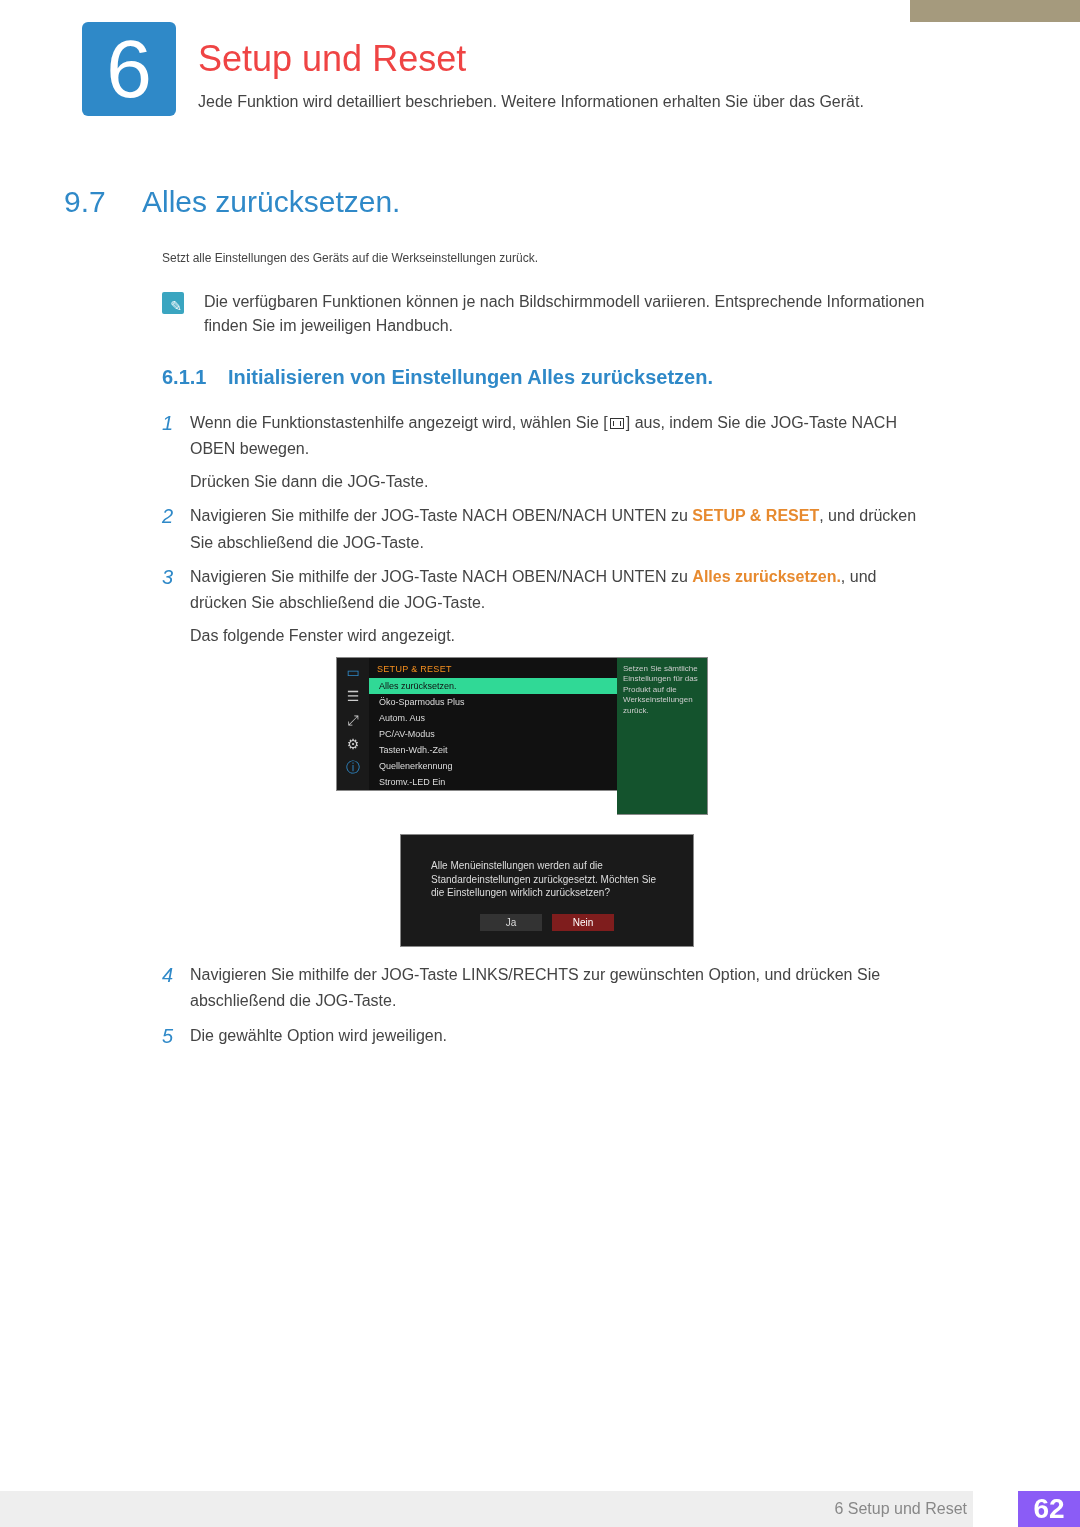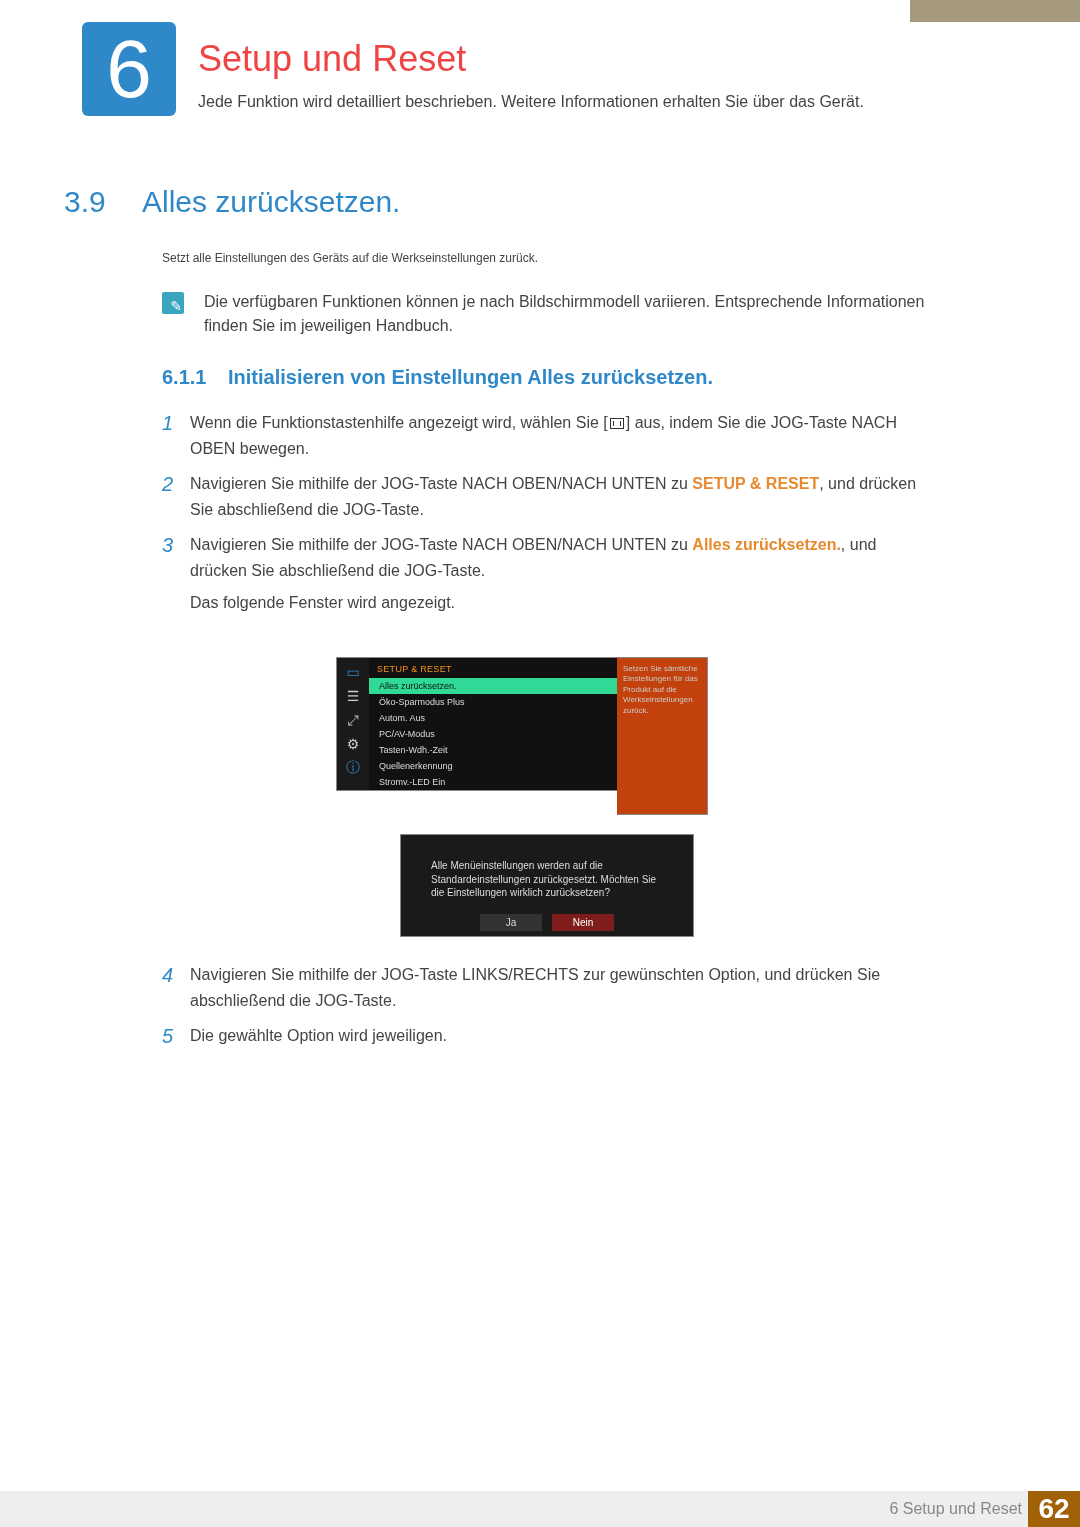--- a/index.html
+++ b/index.html
@@ -176,36 +176,36 @@
     font-size: 9px;
     color: #ddd;
   }
   .osd-row.sel { background: #30d996; color: #111; }
   .osd-row .val { color: #aaa; }
   .osd-row.sel .val { color: #111; }
   .osd-tip {
     position: absolute;
     top: 657px; left: 617px;
     width: 91px;
-    background: #c2410c;
+    background: #14532d;
     color: #ccc;
     font-size: 8px;
     line-height: 1.3;
     padding: 6px;
     border: 1px solid #888;
     border-left: none;
     height: 158px;
   }
   .dialog-wrap {
     position: absolute;
     top: 834px; left: 400px;
     width: 294px;
     background: #1a1a1a;
     border: 1px solid #888;
-    padding: 24px 16px 5px 16px;
+    padding: 24px 16px 15px 16px;
   }
   .dialog-msg {
     color: #ddd;
     font-size: 10px;
     line-height: 1.35;
     text-align: left;
     margin: 0 14px 14px 14px;
   }
   .dialog-btns {
     display: flex;
@@ -245,54 +245,56 @@
     background: #eee;
     color: #888;
     font-size: 16px;
     display: flex;
     align-items: center;
     padding: 0 6px;
     flex: 1;
     justify-content: flex-end;
   }
   .footer-page {
-    width: 52px;
-    background: #a16207;
+    width: 62px;
+    background: #8b5cf6;
     color: #fff;
     font-size: 28px;
     font-weight: bold;
     display: flex;
     align-items: center;
     justify-content: center;
+    margin-left: 45px;
   }
 </style>
 </head>
 <body>
 
 <div class="top-bar"></div>
 
 <div class="chapter-box">6</div>
 <div class="chapter-title">Setup und Reset</div>
 <div class="chapter-intro">Jede Funktion wird detailliert beschrieben. Weitere Informationen erhalten Sie über das Gerät.</div>
 
-<div class="section-number">3.9</div>
+<div class="section-number">9.7</div>
 <div class="section-title">Alles zurücksetzen.</div>
 <div class="section-intro">Setzt alle Einstellungen des Geräts auf die Werkseinstellungen zurück.</div>
 
 <div class="note-icon">✎</div>
 <div class="note-text">Die verfügbaren Funktionen können je nach Bildschirmmodell variieren. Entsprechende Informationen finden Sie im jeweiligen Handbuch.</div>
 
 <div class="subsection-number">6.1.1</div>
 <div class="subsection-title">Initialisieren von Einstellungen Alles zurücksetzen.</div>
 
 <div class="steps">
   <div class="step">
     <div class="step-num">1</div>
     <div class="step-body">
       <span>Wenn die Funktionstastenhilfe angezeigt wird, wählen Sie [</span><span class="menu-icon-inline"></span><span>] aus, indem Sie die JOG-Taste NACH OBEN bewegen.</span>
+      <div style="margin-top:6px;">Drücken Sie dann die JOG-Taste.</div>
     </div>
   </div>
   <div class="step">
     <div class="step-num">2</div>
     <div class="step-body">
       <span>Navigieren Sie mithilfe der JOG-Taste NACH OBEN/NACH UNTEN zu </span><span class="hl">SETUP &amp; RESET</span><span>, und drücken Sie abschließend die JOG-Taste.</span>
     </div>
   </div>
   <div class="step">
     <div class="step-num">3</div>

